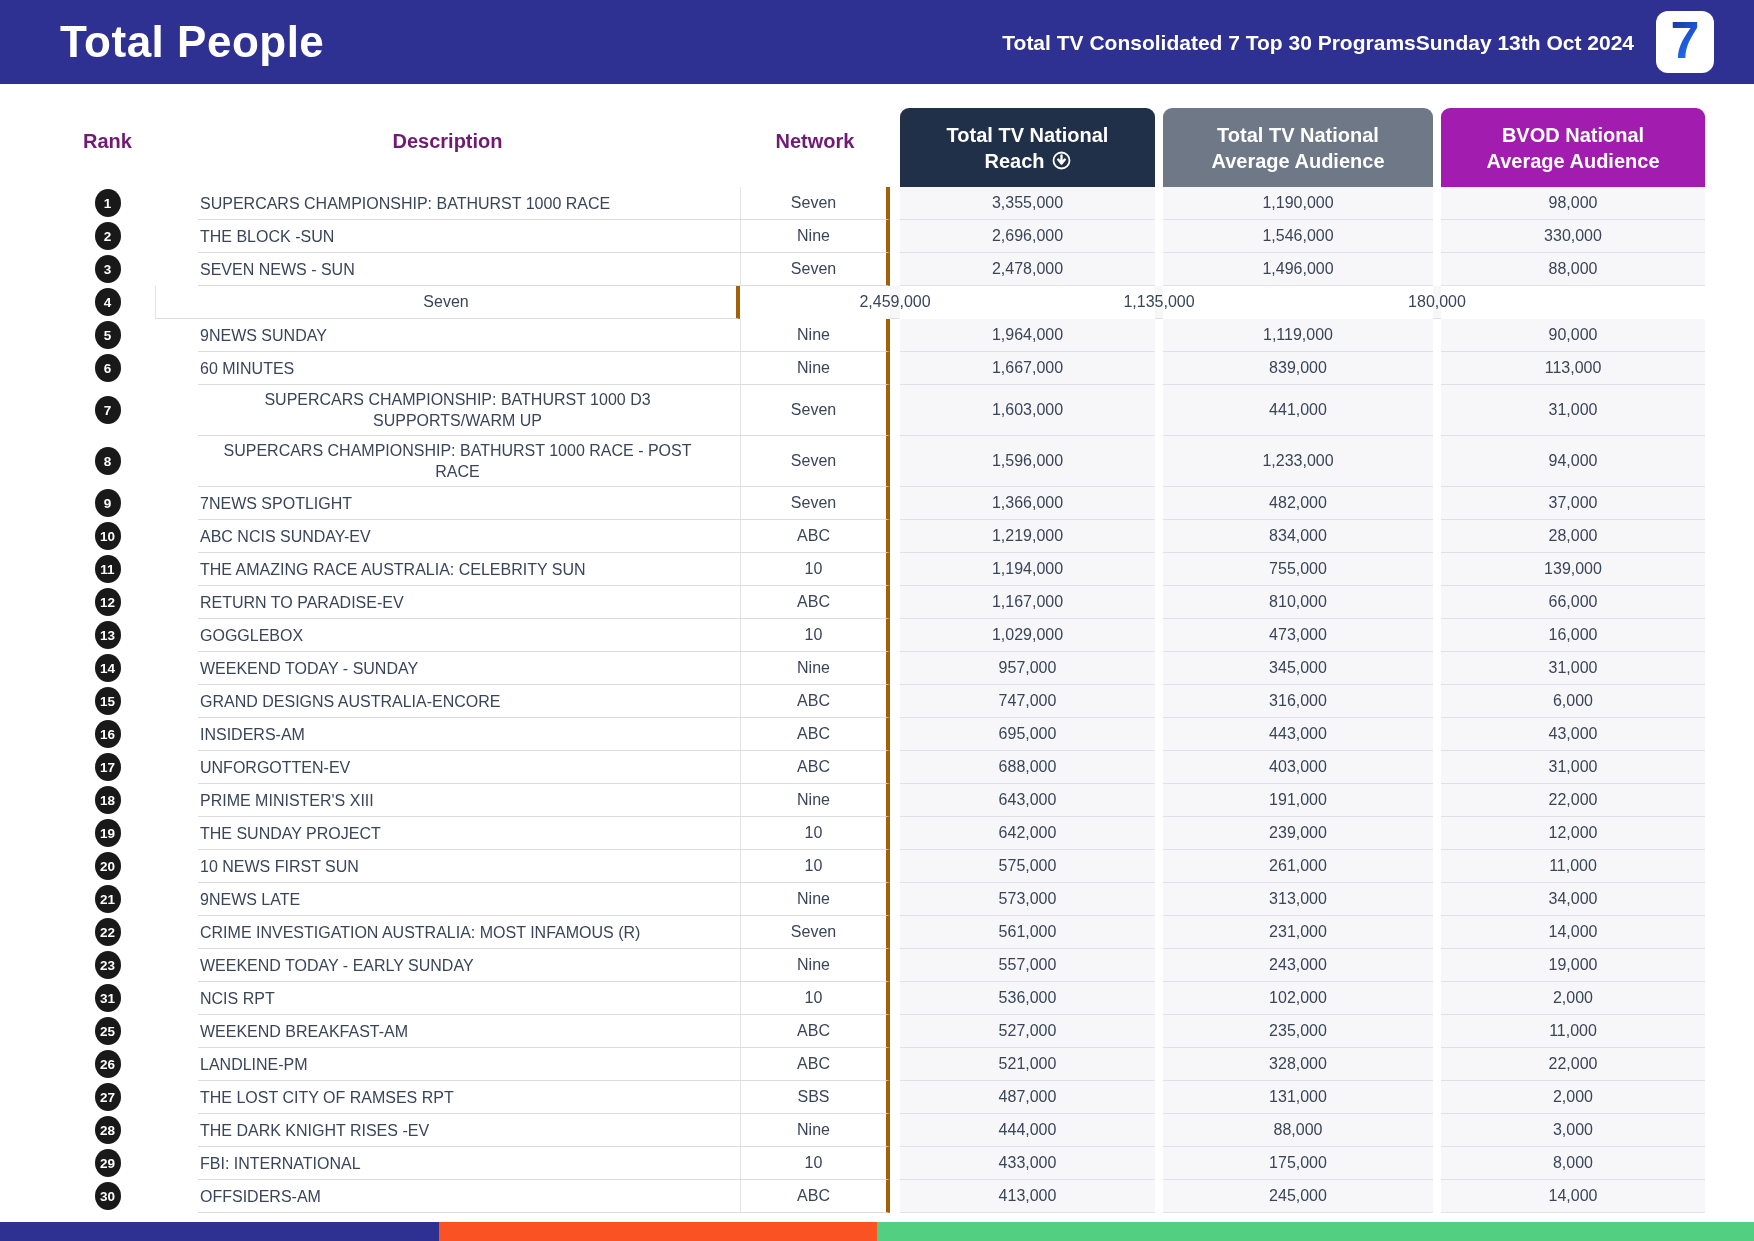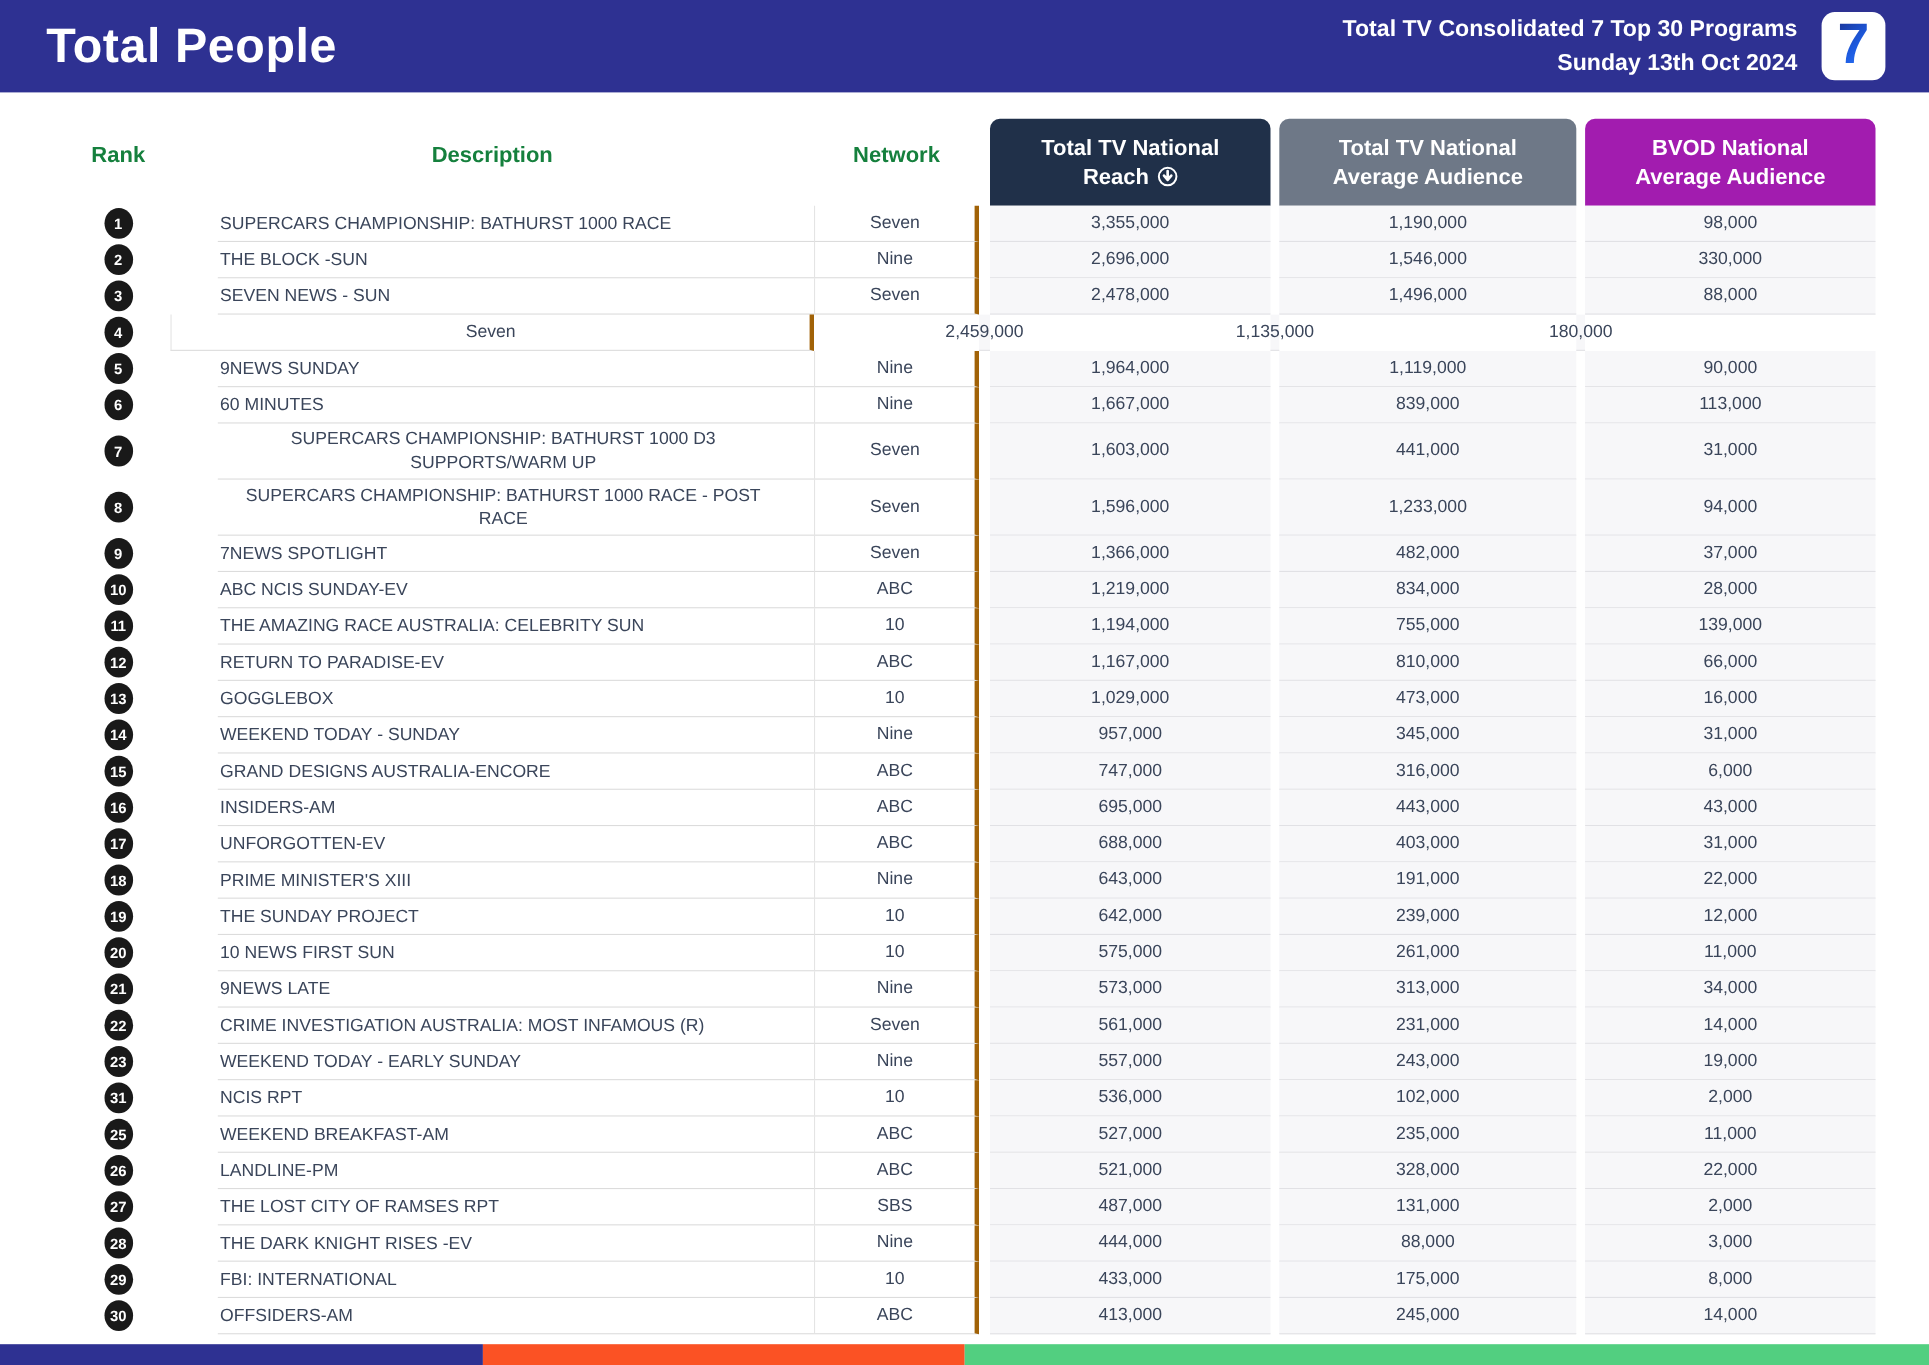--- a/index.html
+++ b/index.html
@@ -19,21 +19,21 @@
     display: flex; align-items: center;
   }
   .banner-title {
     color: #ffffff; font-size: 44px; font-weight: bold;
     margin-left: 42px; letter-spacing: 0.5px;
   }
   .banner-right {
     margin-left: auto; display: flex; align-items: center;
   }
   .banner-subtitles {
-    display: flex; flex-direction: column; align-items: flex-end;
+    display: flex; flex-direction: row; align-items: flex-end;
     color: #ffffff; font-weight: bold; font-size: 21px; line-height: 31px;
     margin-right: 22px;
   }
   .seven-logo {
     width: 58px; height: 62px; background: #ffffff; border-radius: 12px;
     display: flex; align-items: center; justify-content: center;
     margin-right: 40px;
   }
   .seven-logo span {
     font-size: 52px; font-weight: bold; line-height: 1;
@@ -46,21 +46,21 @@
   .table-wrap {
     position: absolute; top: 95px; left: 60px; width: 1645px;
   }
   .grid-row {
     display: grid;
     grid-template-columns: 95px 585px 150px 10px 255px 8px 270px 8px 264px;
   }
   .head-row { height: 92px; align-items: stretch; }
   .plain-head {
     display: flex; align-items: center; justify-content: center;
-    font-size: 20px; font-weight: bold; color: #15803d;
+    font-size: 20px; font-weight: bold; color: #701a75;
   }
   .col-box {
     border-radius: 9px 9px 0 0;
     color: #ffffff; font-weight: bold; font-size: 20px; line-height: 26px;
     display: flex; flex-direction: column; align-items: center; justify-content: center;
     text-align: center; margin-top: 13px; padding: 4px 21px;
   }
   .col-box .l2 { display: flex; align-items: center; gap: 7px; justify-content: center; }
   .box-reach { background: #203049; }
   .box-avg   { background: #6E7887; }
@@ -106,21 +106,21 @@
     position: absolute; bottom: 0; left: 0;
     width: 1754px; height: 19px; display: flex;
   }
   .footer-bar .seg-blue   { width: 25%; height: 100%; }
   .footer-bar .seg-orange { width: 25%; height: 100%; }
   .footer-bar .seg-green  { width: 50%; height: 100%; }
 </style>
 </head>
 <body>
 
-<div class="banner" style="background: rgb(46, 49, 146);">
+<div class="banner" style="background: rgb(46, 49, 146); padding-left: 18px;">
   <div class="banner-title">Total People</div>
   <div class="banner-right">
     <div class="banner-subtitles">
       <span>Total TV Consolidated 7 Top 30 Programs</span>
       <span>Sunday 13th Oct 2024</span>
     </div>
     <div class="seven-logo">
       <span>7</span>
     </div>
   </div>

